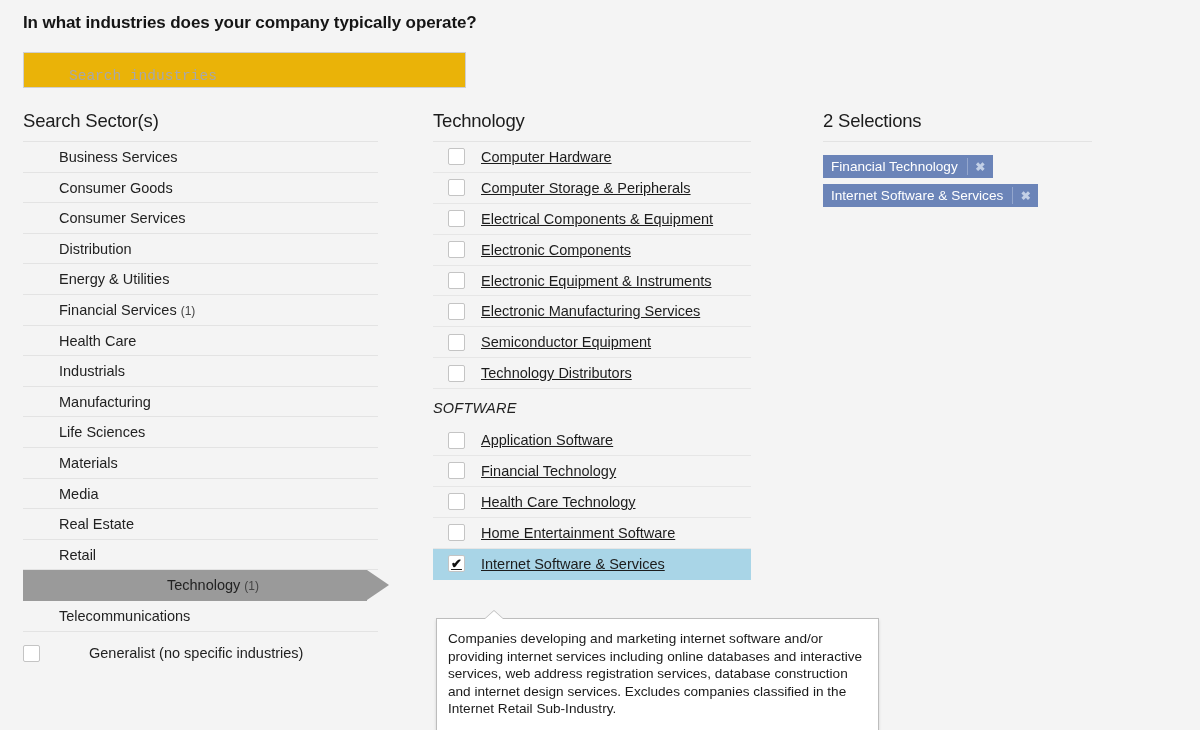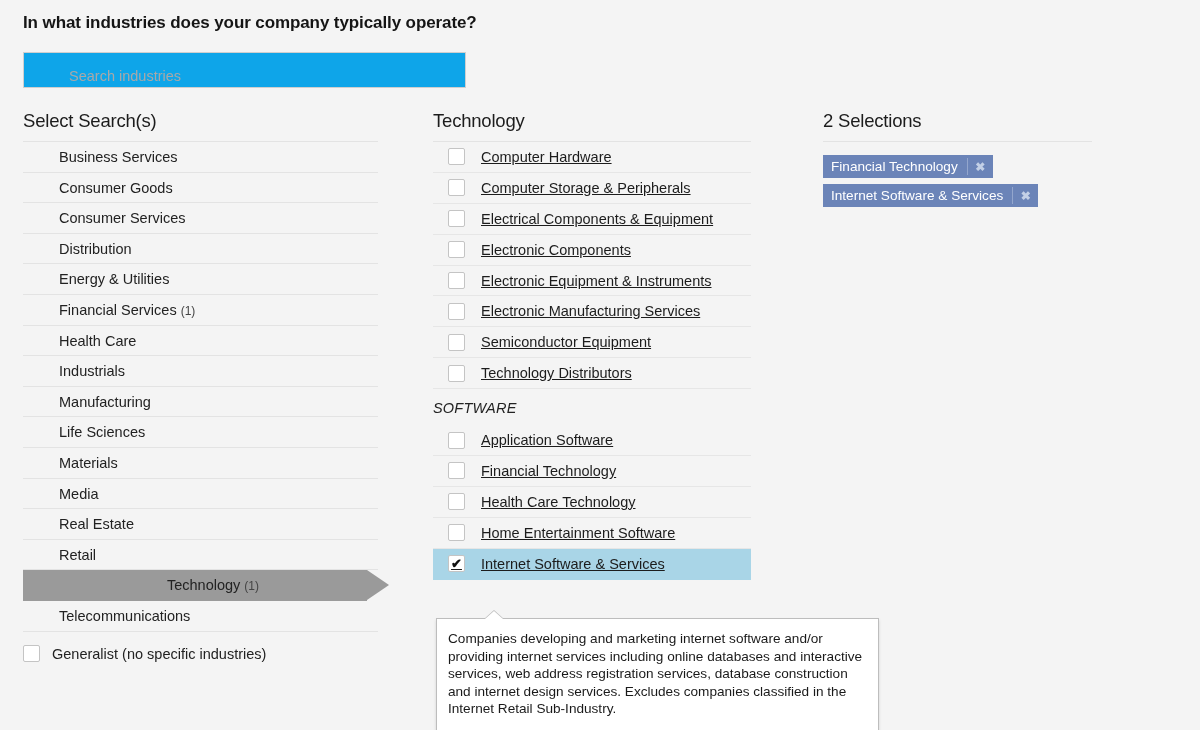--- a/index.html
+++ b/index.html
@@ -18,24 +18,24 @@
     position: absolute; left: 23px; top: 13px;
     font-size: 17px; font-weight: bold; letter-spacing: -0.1px;
     color: #151515;
   }
   .search-wrap {
     position: absolute; left: 23px; top: 52px;
     width: 443px; height: 36px;
   }
   .search-input {
     width: 100%; height: 100%;
-    background: #0ea5e9;
+    background: #eab308;
     border: 1px solid #cfcfcf;
     padding: 12px 14px 0 45px;
-    font-family: Liberation Sans, sans-serif;
+    font-family: Liberation Mono, monospace;
     font-size: 14.5px;
     color: #333;
     outline: none;
   }
   .search-input::placeholder { color: #a8a8a8; }
 
   
   .col { position: absolute; top: 110px; }
   .col-sectors { left: 0px; width: 430px; }
   .col-industries { left: 433px; width: 382px; }
@@ -72,23 +72,23 @@
   }
   .sector-item.selected::after {
     content: ""; position: absolute; right: -22px; top: 0;
     width: 0; height: 0;
     border-top: 15.3px solid transparent;
     border-bottom: 15.3px solid transparent;
     border-left: 22px solid #9a9a9a;
   }
 
   .generalist-row {
-    display: flex; align-items: flex-end;
+    display: flex; align-items: center;
     margin: 13px 0 0 23px;
-    font-size: 14.5px; color: #222; cursor: pointer;
+    font-size: 14.5px; color: #222; cursor: pointer; gap: 37px;
   }
   .generalist-row .cb { margin-right: 12px; }
 
   
   .cb {
     width: 17px; height: 17px; flex: 0 0 17px;
     background: #ffffff;
     border: 1px solid #c4c4c4;
     border-radius: 2px;
     display: inline-flex; align-items: center; justify-content: center;
@@ -173,21 +173,21 @@
 
 <div class="page">
 
   <div class="question">In what industries does your company typically operate?</div>
 
   <div class="search-wrap">
     <input class="search-input" type="text" placeholder="Search industries" style="">
   </div>
 
   <div class="col col-sectors">
-    <div class="col-title">Select Search(s)</div>
+    <div class="col-title">Search Sector(s)</div>
     <div class="rule"></div>
     <ul class="sector-list">
         <li class="sector-item"><span>Business Services</span></li>
         <li class="sector-item"><span>Consumer Goods</span></li>
         <li class="sector-item"><span>Consumer Services</span></li>
         <li class="sector-item"><span>Distribution</span></li>
         <li class="sector-item"><span>Energy &amp; Utilities</span></li>
         <li class="sector-item"><span>Financial Services</span> <span class="count">(1)</span></li>
         <li class="sector-item"><span>Health Care</span></li>
         <li class="sector-item"><span>Industrials</span></li>

